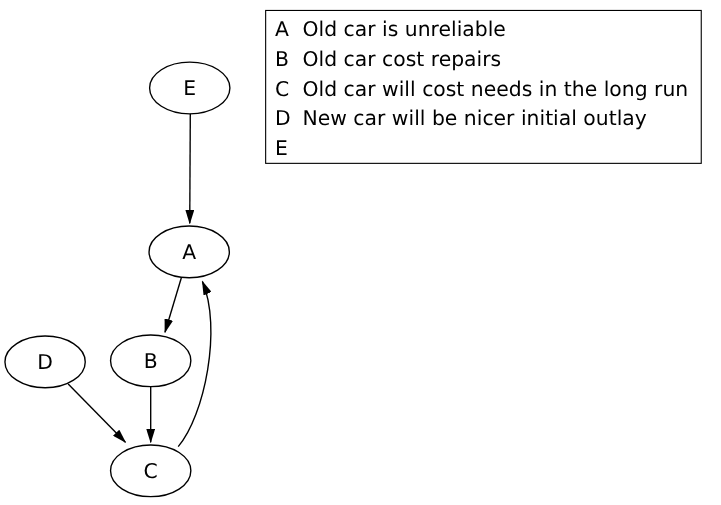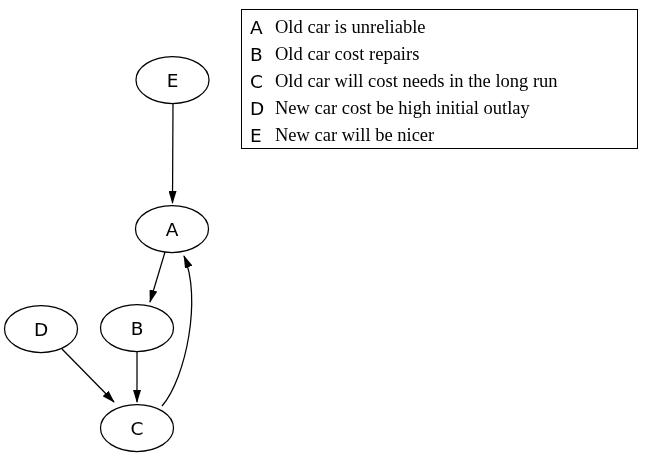--- a/index.html
+++ b/index.html
@@ -55,21 +55,20 @@
     font-size: 18.5px;
     color: #000000;
     white-space: nowrap;
   }
   .legend-key {
     width: 25px;
     flex: 0 0 25px;
   }
   .legend-text {
     white-space: nowrap;
-    font-family: Liberation Serif, serif;
   }
 </style>
 </head>
 <body>
 
 <div class="canvas">
 
   <svg class="graph-svg" width="655" height="459" viewBox="0 0 655 459">
     <defs>
       <marker id="arrow" markerWidth="13" markerHeight="8" refX="12" refY="4" orient="auto" markerUnits="userSpaceOnUse">
@@ -117,21 +116,20 @@
     <div class="legend-row">
       <span class="legend-key">B</span>
       <span class="legend-text">Old car cost repairs</span>
     </div>
     <div class="legend-row">
       <span class="legend-key">C</span>
       <span class="legend-text">Old car will cost needs in the long run</span>
     </div>
     <div class="legend-row">
       <span class="legend-key">D</span>
-      <span class="legend-text">New car cost be high initial outlay</span>
+      <span class="legend-text">New car will be nicer initial outlay</span>
     </div>
     <div class="legend-row">
       <span class="legend-key">E</span>
-      <span class="legend-text">New car will be nicer</span>
     </div>
   </div>
 
 </div>
 
 </body></html>

